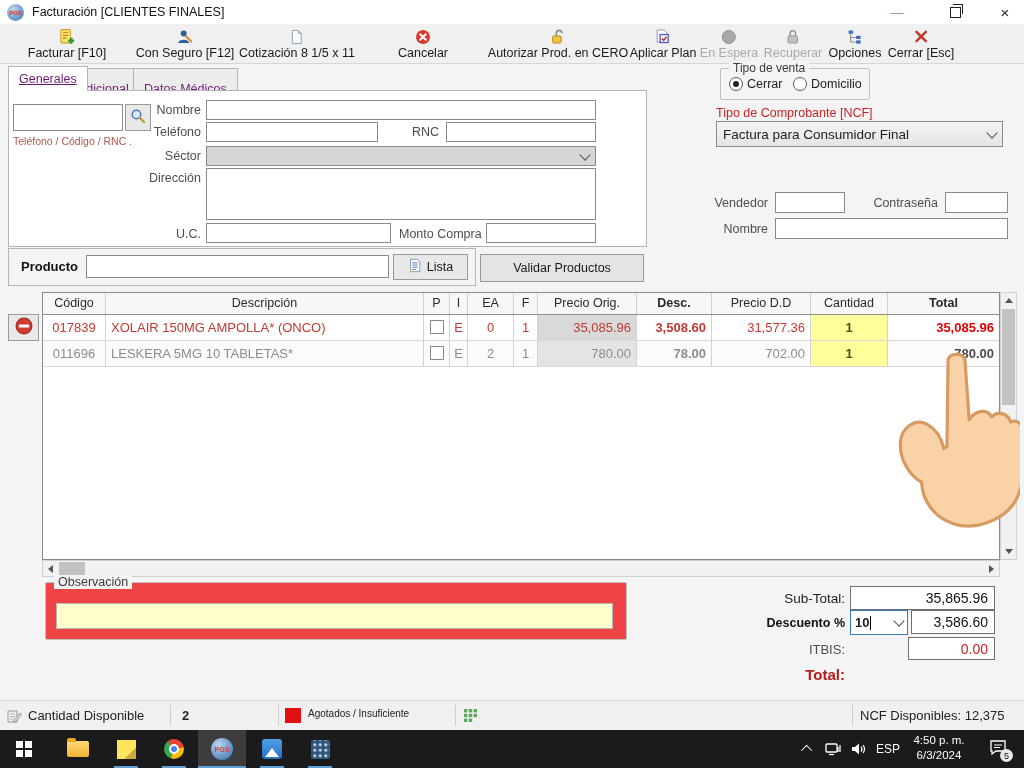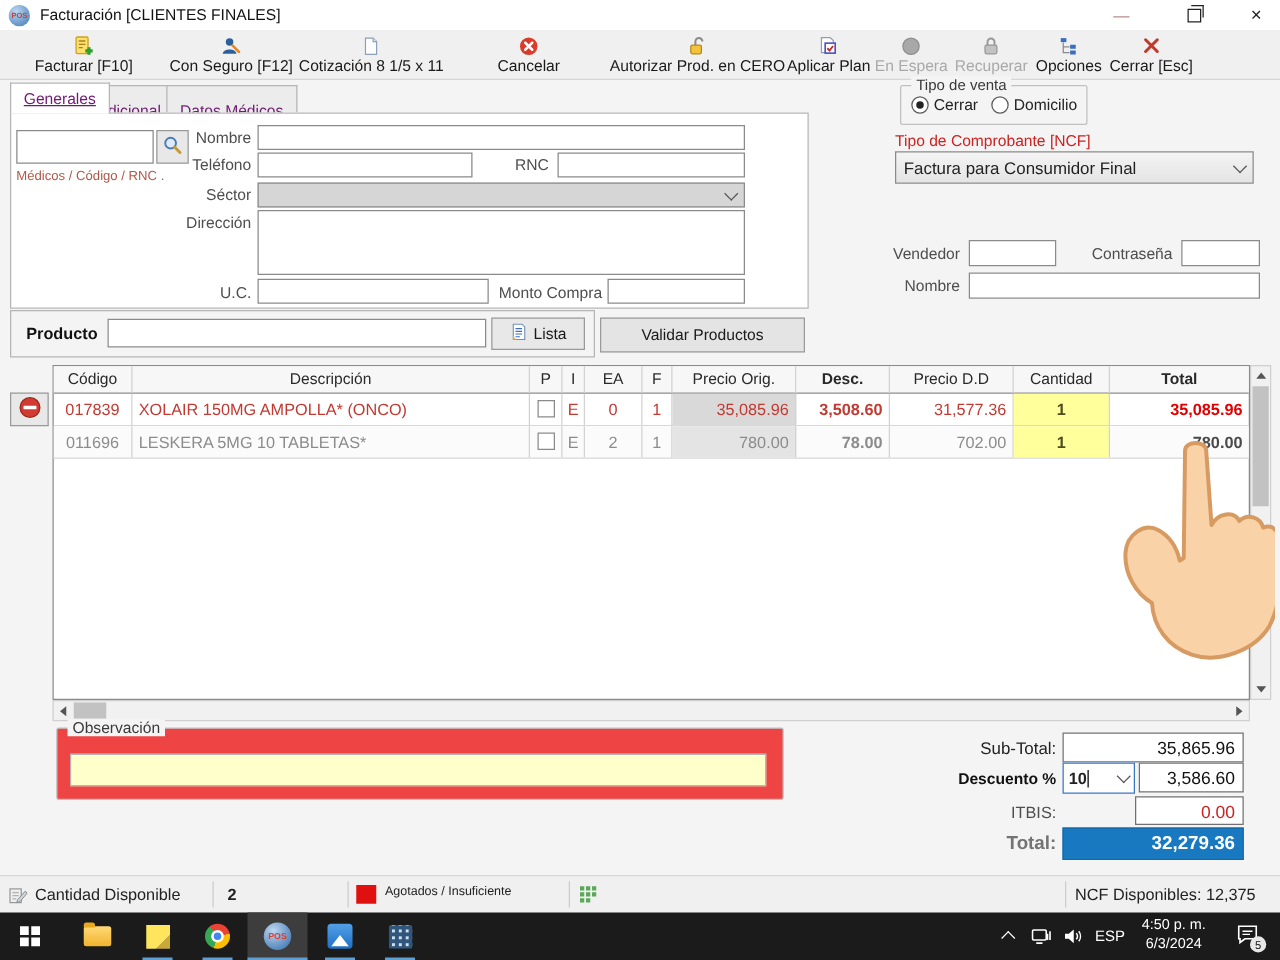--- a/index.html
+++ b/index.html
@@ -224,21 +224,21 @@
   <div class="tab" style="left:133px;">Datos Médicos</div>
 
   <div class="panel" style="left:8px;top:90px;width:637px;height:155px;">
     <input class="inp" style="left: 4px; top: 13px; width: 110px; height: 27px;">
     <div class="btn" style="left:116px;top:13px;width:26px;height:27px;">
       <span><svg width="16" height="16" viewBox="0 0 16 16">
             <circle cx="6.5" cy="6.5" r="4.3" fill="#dceafb" stroke="#4a7ab0" stroke-width="1.5"></circle>
             <line x1="9.8" y1="9.8" x2="14" y2="14" stroke="#c79a3a" stroke-width="2.4" stroke-linecap="round"></line>
           </svg></span>
     </div>
-    <div class="lbl" style="left:4px;top:44px;color:#b0584a;font-size:10.5px;">Médicos / Código / RNC .</div>
+    <div class="lbl" style="left:4px;top:44px;color:#b0584a;font-size:10.5px;">Teléfono / Código / RNC .</div>
 
     <div class="lbl r" style="left:60px;top:12px;width:132px;">Nombre</div>
     <input class="inp" style="left: 197px; top: 9px; width: 390px; height: 20px;">
 
     <div class="lbl r" style="left:60px;top:34px;width:132px;">Teléfono</div>
     <input class="inp" style="left: 197px; top: 31px; width: 172px; height: 20px;">
     <div class="lbl r" style="left:380px;top:34px;width:50px;">RNC</div>
     <input class="inp" style="left: 437px; top: 31px; width: 150px; height: 20px;">
 
     <div class="lbl r" style="left:60px;top:58px;width:132px;">Séctor</div>
@@ -379,22 +379,21 @@
   <div class="combo" style="left:850px;top:610px;width:58px;height:25px;background:#fff;border:1px solid #3a76c4;padding:0 4px;">
     <span style="font-weight:bold;">10</span>
     <span style="display:inline-block;width:1px;height:14px;background:#000;margin-left:1px;"></span>
     <span class="chevd"></span>
   </div>
   <div class="valbox" style="left:911px;top:610px;width:84px;height:24px;">3,586.60</div>
 
   <div class="lbl r" style="left:760px;top:642px;width:85px;font-size:13px;">ITBIS:</div>
   <div class="valbox" style="left:908px;top:637px;width:87px;height:23px;color:#d02020;">0.00</div>
 
-  <div class="lbl r" style="left:740px;top:666px;width:105px;font-weight:bold;font-size:15px;color:#737373;">Total:</div>
-  <div class="valbox" style="left:850px;top:662px;width:145px;height:26px;background:#1879c0;border-color:#1468a8;color:#fff;font-weight:bold;font-size:15px;">32,279.36</div>
+  <div class="lbl r" style="left:740px;top:666px;width:105px;font-weight:bold;font-size:15px;color:#b91c1c;">Total:</div>
 
   <div class="statusbar">
     <span class="abs" style="left:6px;top:7px;"><svg width="16" height="16" viewBox="0 0 16 16">
           <path d="M2 3h9v11H2z" fill="#eee" stroke="#9a9a9a"></path>
           <path d="M4 6h5M4 8.5h5M4 11h3" stroke="#b0b0b0"></path>
           <path d="M8 12l6-7 1.8 1.4-6 7-2.4.8z" fill="#cfd8e0" stroke="#8a8a8a" stroke-width="0.8"></path>
         </svg></span>
     <span class="abs" style="left:28px;top:7px;font-size:13px;">Cantidad Disponible</span>
     <span class="ssep" style="left:170px;"></span>
     <span class="abs" style="left:182px;top:7px;font-size:13px;font-weight:bold;">2</span>

